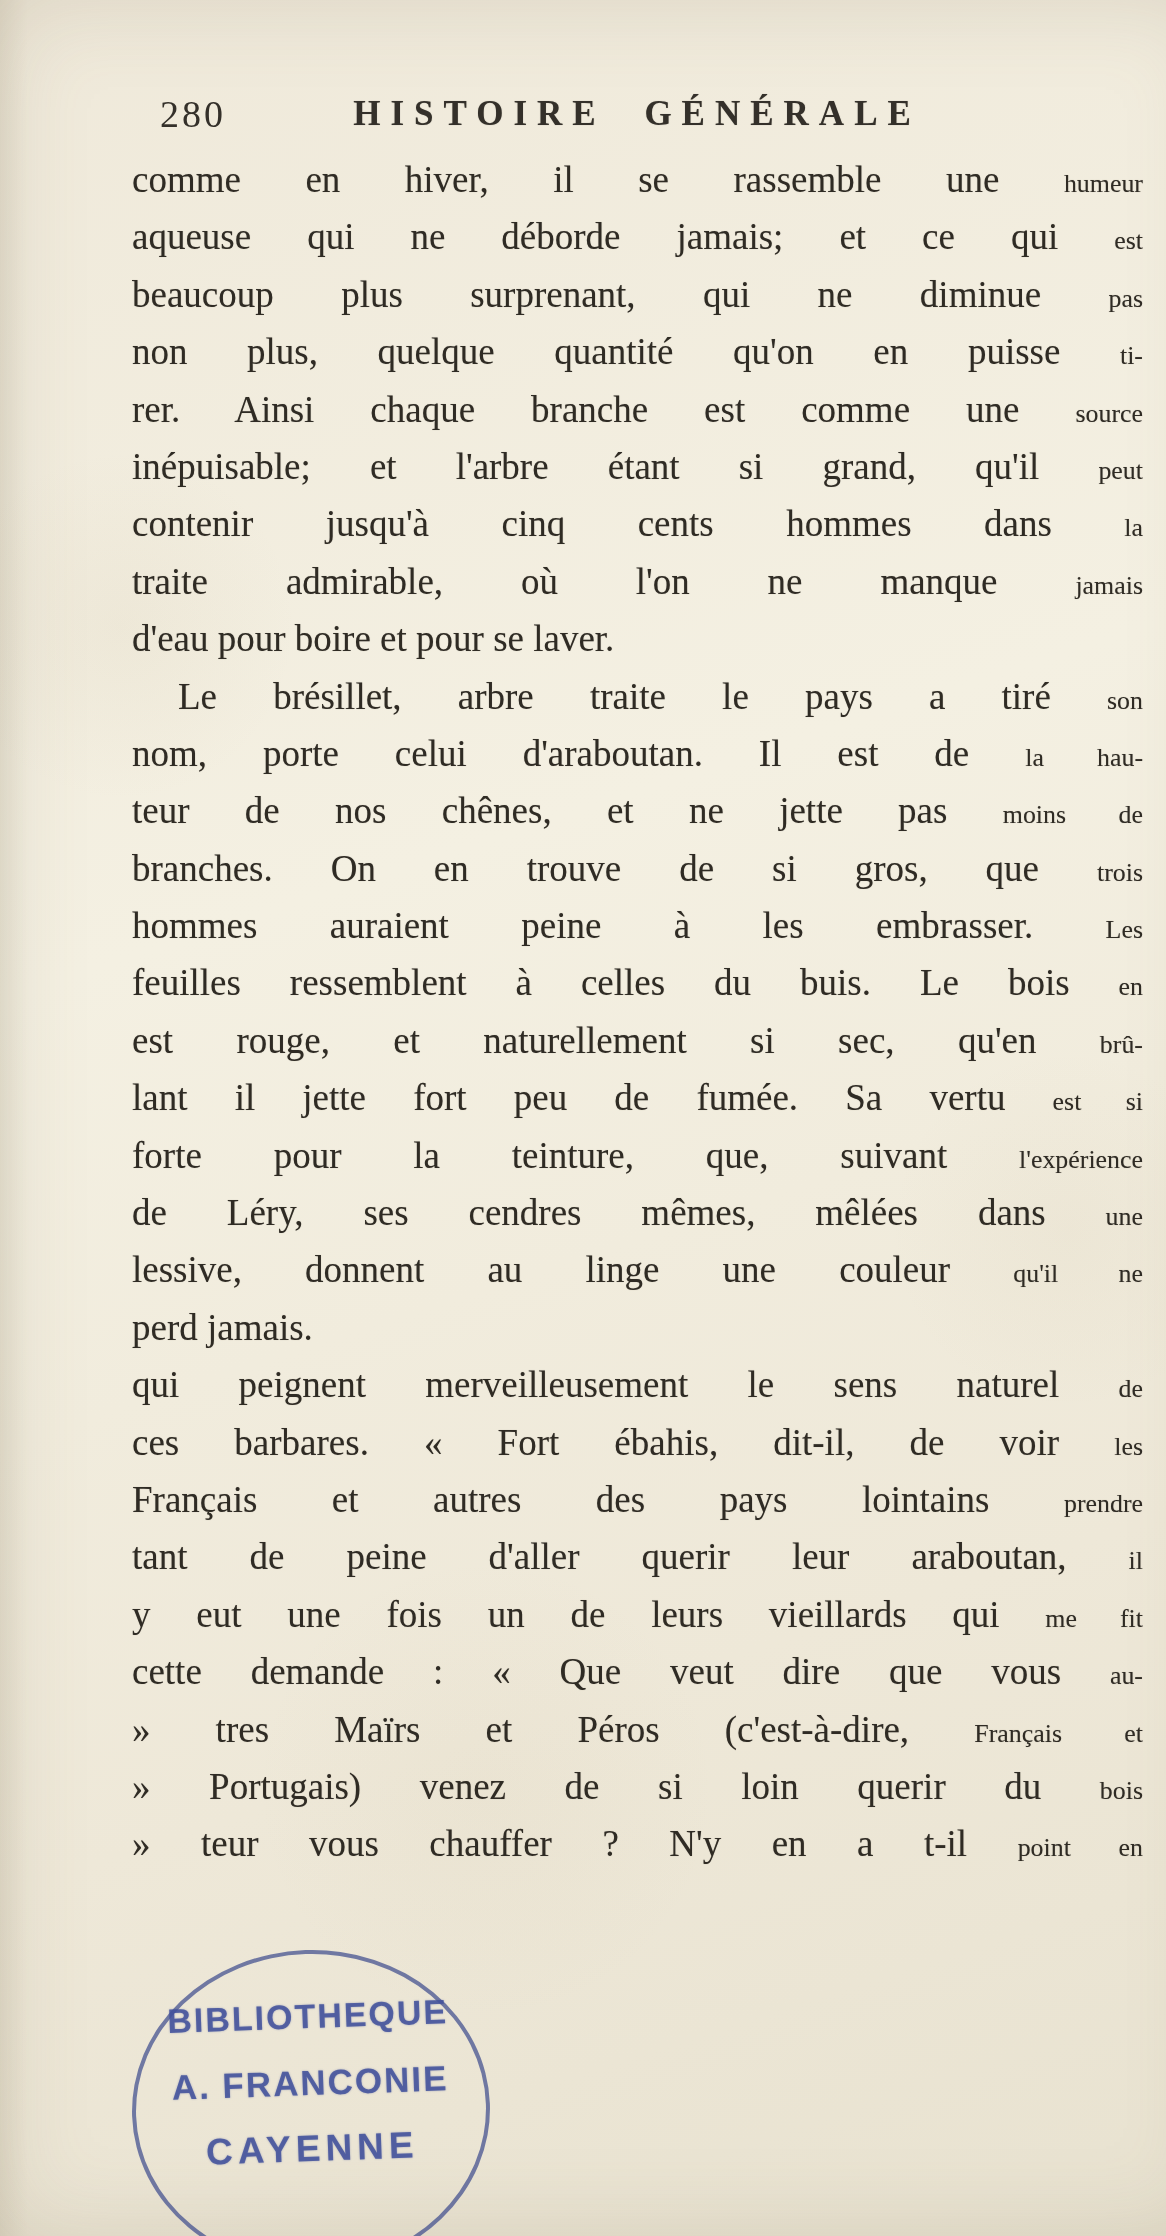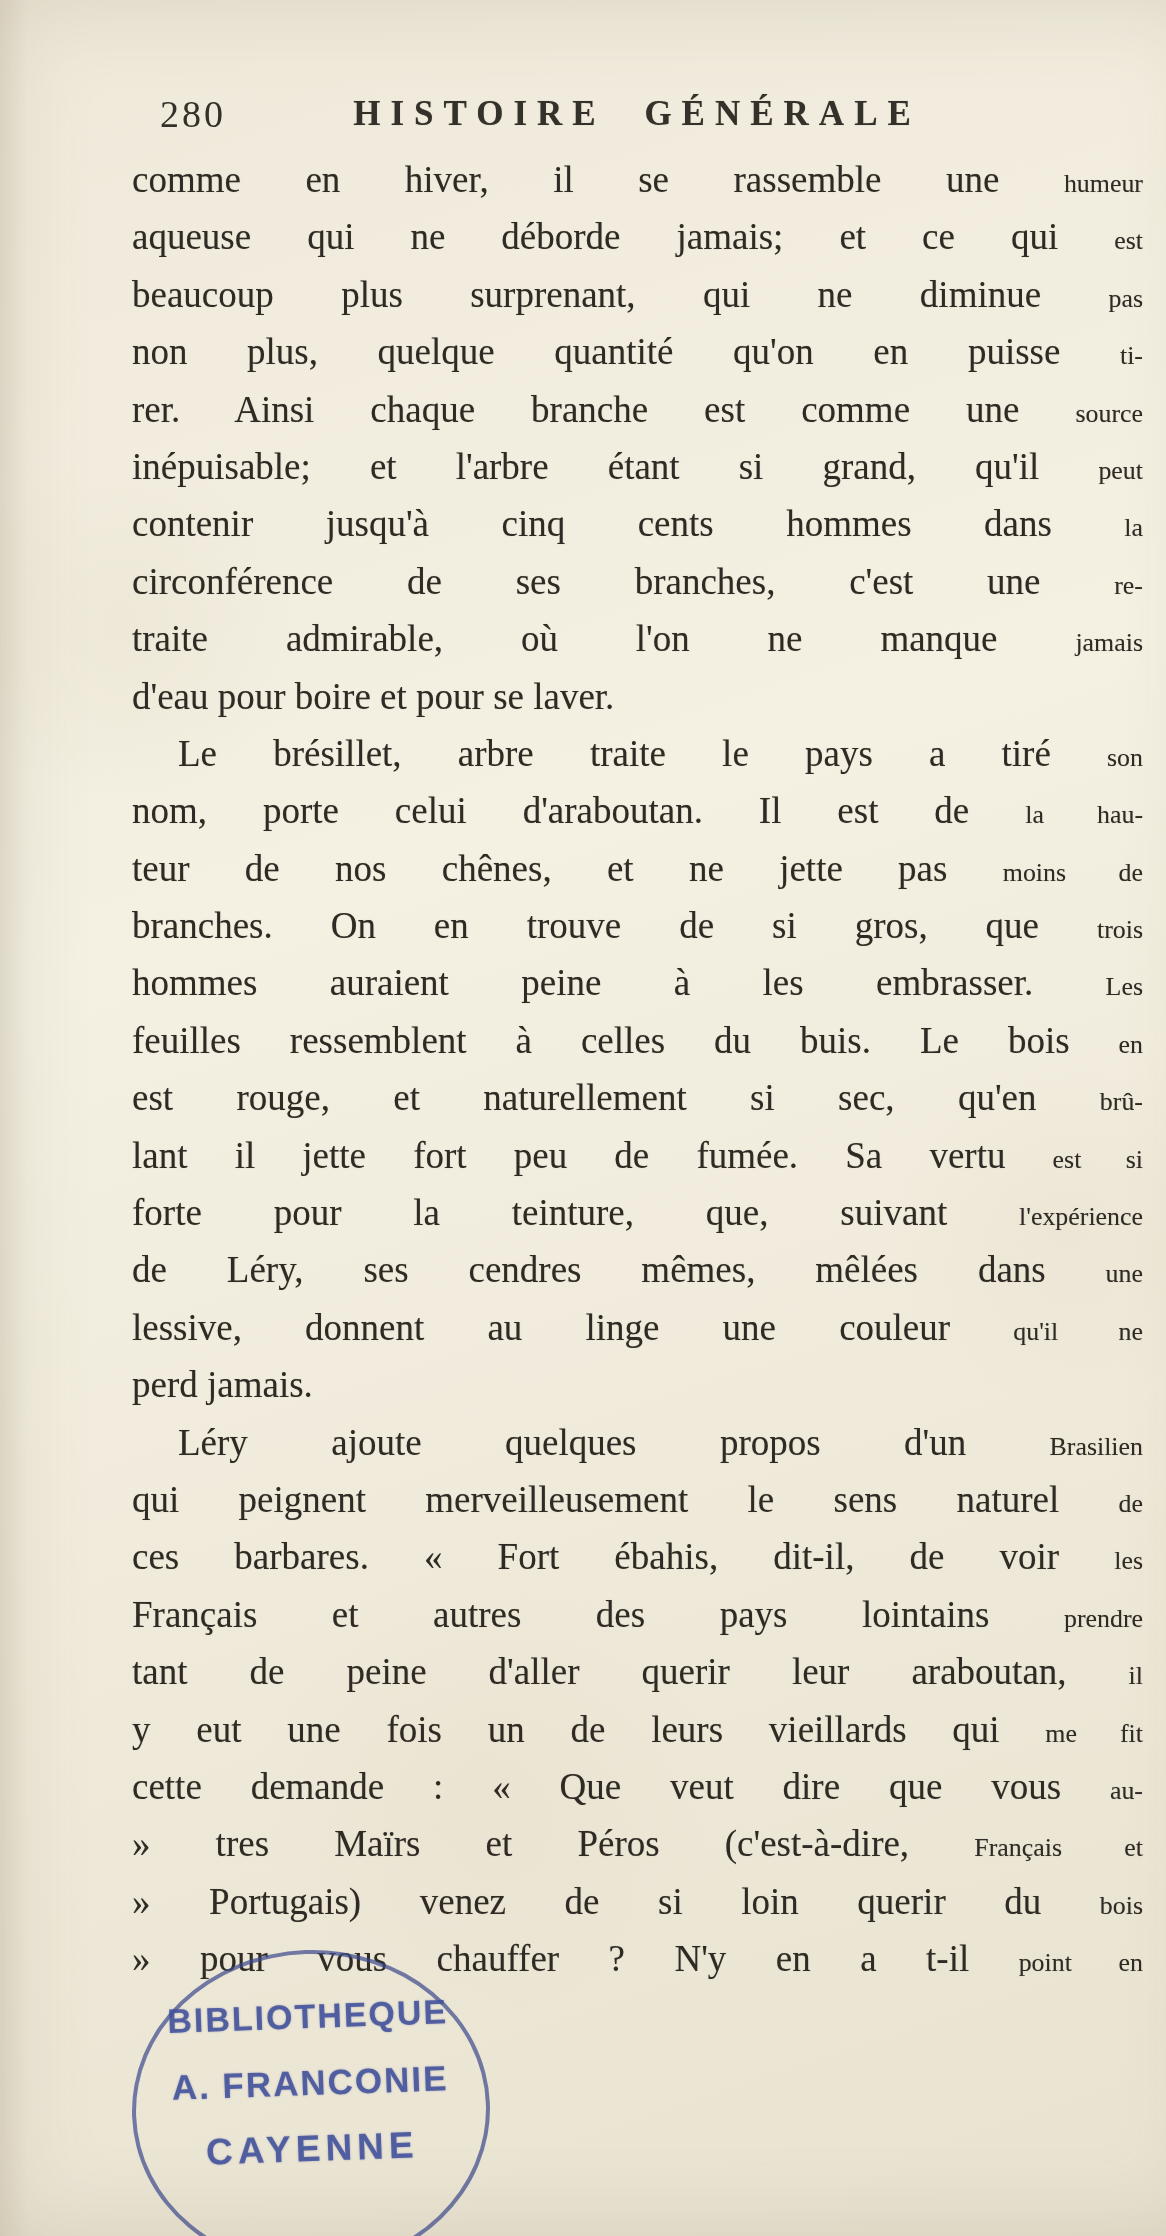--- a/index.html
+++ b/index.html
@@ -85,45 +85,43 @@
 
   <div class="text-block">
 
   <div class="line"><span class="">comme en hiver, il se rassemble une </span><span class="sm">humeur</span></div>
       <div class="line"><span class="">aqueuse qui ne déborde jamais; et ce qui </span><span class="sm">est</span></div>
       <div class="line"><span class="">beaucoup plus surprenant, qui ne diminue </span><span class="sm">pas</span></div>
       <div class="line"><span class="">non plus, quelque quantité qu'on en puisse </span><span class="sm">ti-</span></div>
       <div class="line"><span class="">rer. Ainsi chaque branche est comme une </span><span class="sm">source</span></div>
       <div class="line"><span class="">inépuisable; et l'arbre étant si grand, qu'il </span><span class="sm">peut</span></div>
       <div class="line"><span class="">contenir jusqu'à cinq cents hommes dans </span><span class="sm">la</span></div>
-      <div class="line"><span class="">circonférence de ses branches, c'est une </span><span class="sm">re-</span></div>
       <div class="line"><span class="">traite admirable, où l'on ne manque </span><span class="sm">jamais</span></div>
       <div class="line no-just"><span class="">d'eau pour boire et pour se laver.</span></div>
       <div class="line indent"><span class="">Le brésillet, arbre traite le pays a tiré </span><span class="sm">son</span></div>
       <div class="line"><span class="">nom, porte celui d'</span><span class="it ">araboutan</span><span class="">. Il est de </span><span class="sm">la hau-</span></div>
       <div class="line"><span class="">teur de nos chênes, et ne jette pas </span><span class="sm">moins de</span></div>
       <div class="line"><span class="">branches. On en trouve de si gros, que </span><span class="sm">trois</span></div>
       <div class="line"><span class="">hommes auraient peine à les embrasser. </span><span class="sm">Les</span></div>
       <div class="line"><span class="">feuilles ressemblent à celles du buis. Le bois </span><span class="sm">en</span></div>
       <div class="line"><span class="">est rouge, et naturellement si sec, qu'en </span><span class="sm">brû-</span></div>
       <div class="line"><span class="">lant il jette fort peu de fumée. Sa vertu </span><span class="sm">est si</span></div>
       <div class="line"><span class="">forte pour la teinture, que, suivant </span><span class="sm">l'expérience</span></div>
       <div class="line"><span class="">de Léry, ses cendres mêmes, mêlées dans </span><span class="sm">une</span></div>
       <div class="line"><span class="">lessive, donnent au linge une couleur </span><span class="sm">qu'il ne</span></div>
       <div class="line no-just"><span class="">perd jamais.</span></div>
-      <div class="line indent"><span class="">Léry ajoute quelques propos d'un </span><span class="sm">Brasilien</span></div>
       <div class="line"><span class="">qui peignent merveilleusement le sens naturel </span><span class="sm">de</span></div>
       <div class="line"><span class="">ces barbares. « Fort ébahis, dit-il, de voir </span><span class="sm">les</span></div>
       <div class="line"><span class="">Français et autres des pays lointains </span><span class="sm">prendre</span></div>
       <div class="line"><span class="">tant de peine d'aller querir leur araboutan, </span><span class="sm">il</span></div>
       <div class="line"><span class="">y eut une fois un de leurs vieillards qui </span><span class="sm">me fit</span></div>
       <div class="line"><span class="">cette demande : « Que veut dire que vous </span><span class="sm">au-</span></div>
       <div class="line"><span class="">» tres </span><span class="it ">Maïrs</span><span class=""> et </span><span class="it ">Péros</span><span class=""> (c'est-à-dire, </span><span class="sm">Français et</span></div>
       <div class="line"><span class="">» Portugais) venez de si loin querir du </span><span class="sm">bois</span></div>
-      <div class="line"><span class="">» pour vous chauffer ? N'y en a t-il </span><span class="sm">point en</span></div>
+      <div class="line"><span class="">» teur vous chauffer ? N'y en a t-il </span><span class="sm">point en</span></div>
     </div>
 
   <div class="stamp">
     <div class="stamp-circle"></div>
     <div class="stamp-text">
       <span class="stamp-line1">BIBLIOTHEQUE</span>
       <span class="stamp-line2">A. FRANCONIE</span>
       <span class="stamp-line3">CAYENNE</span>
     </div>
   </div>

